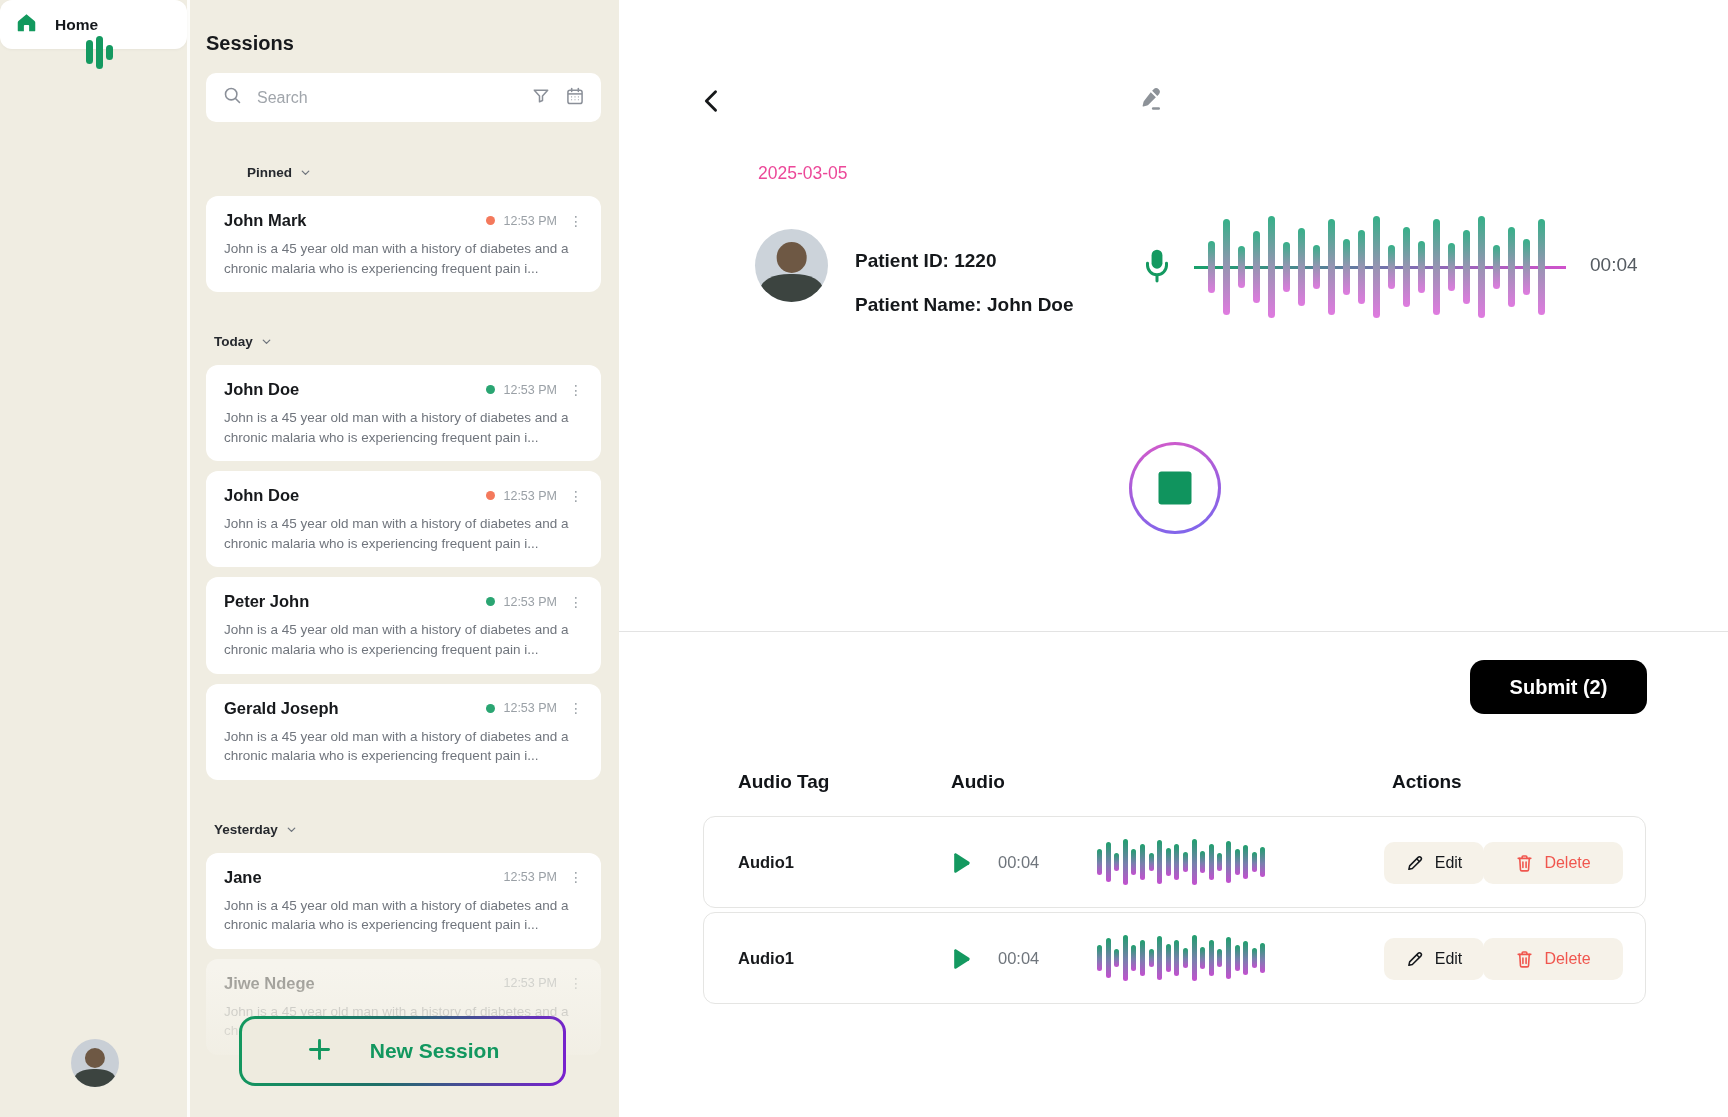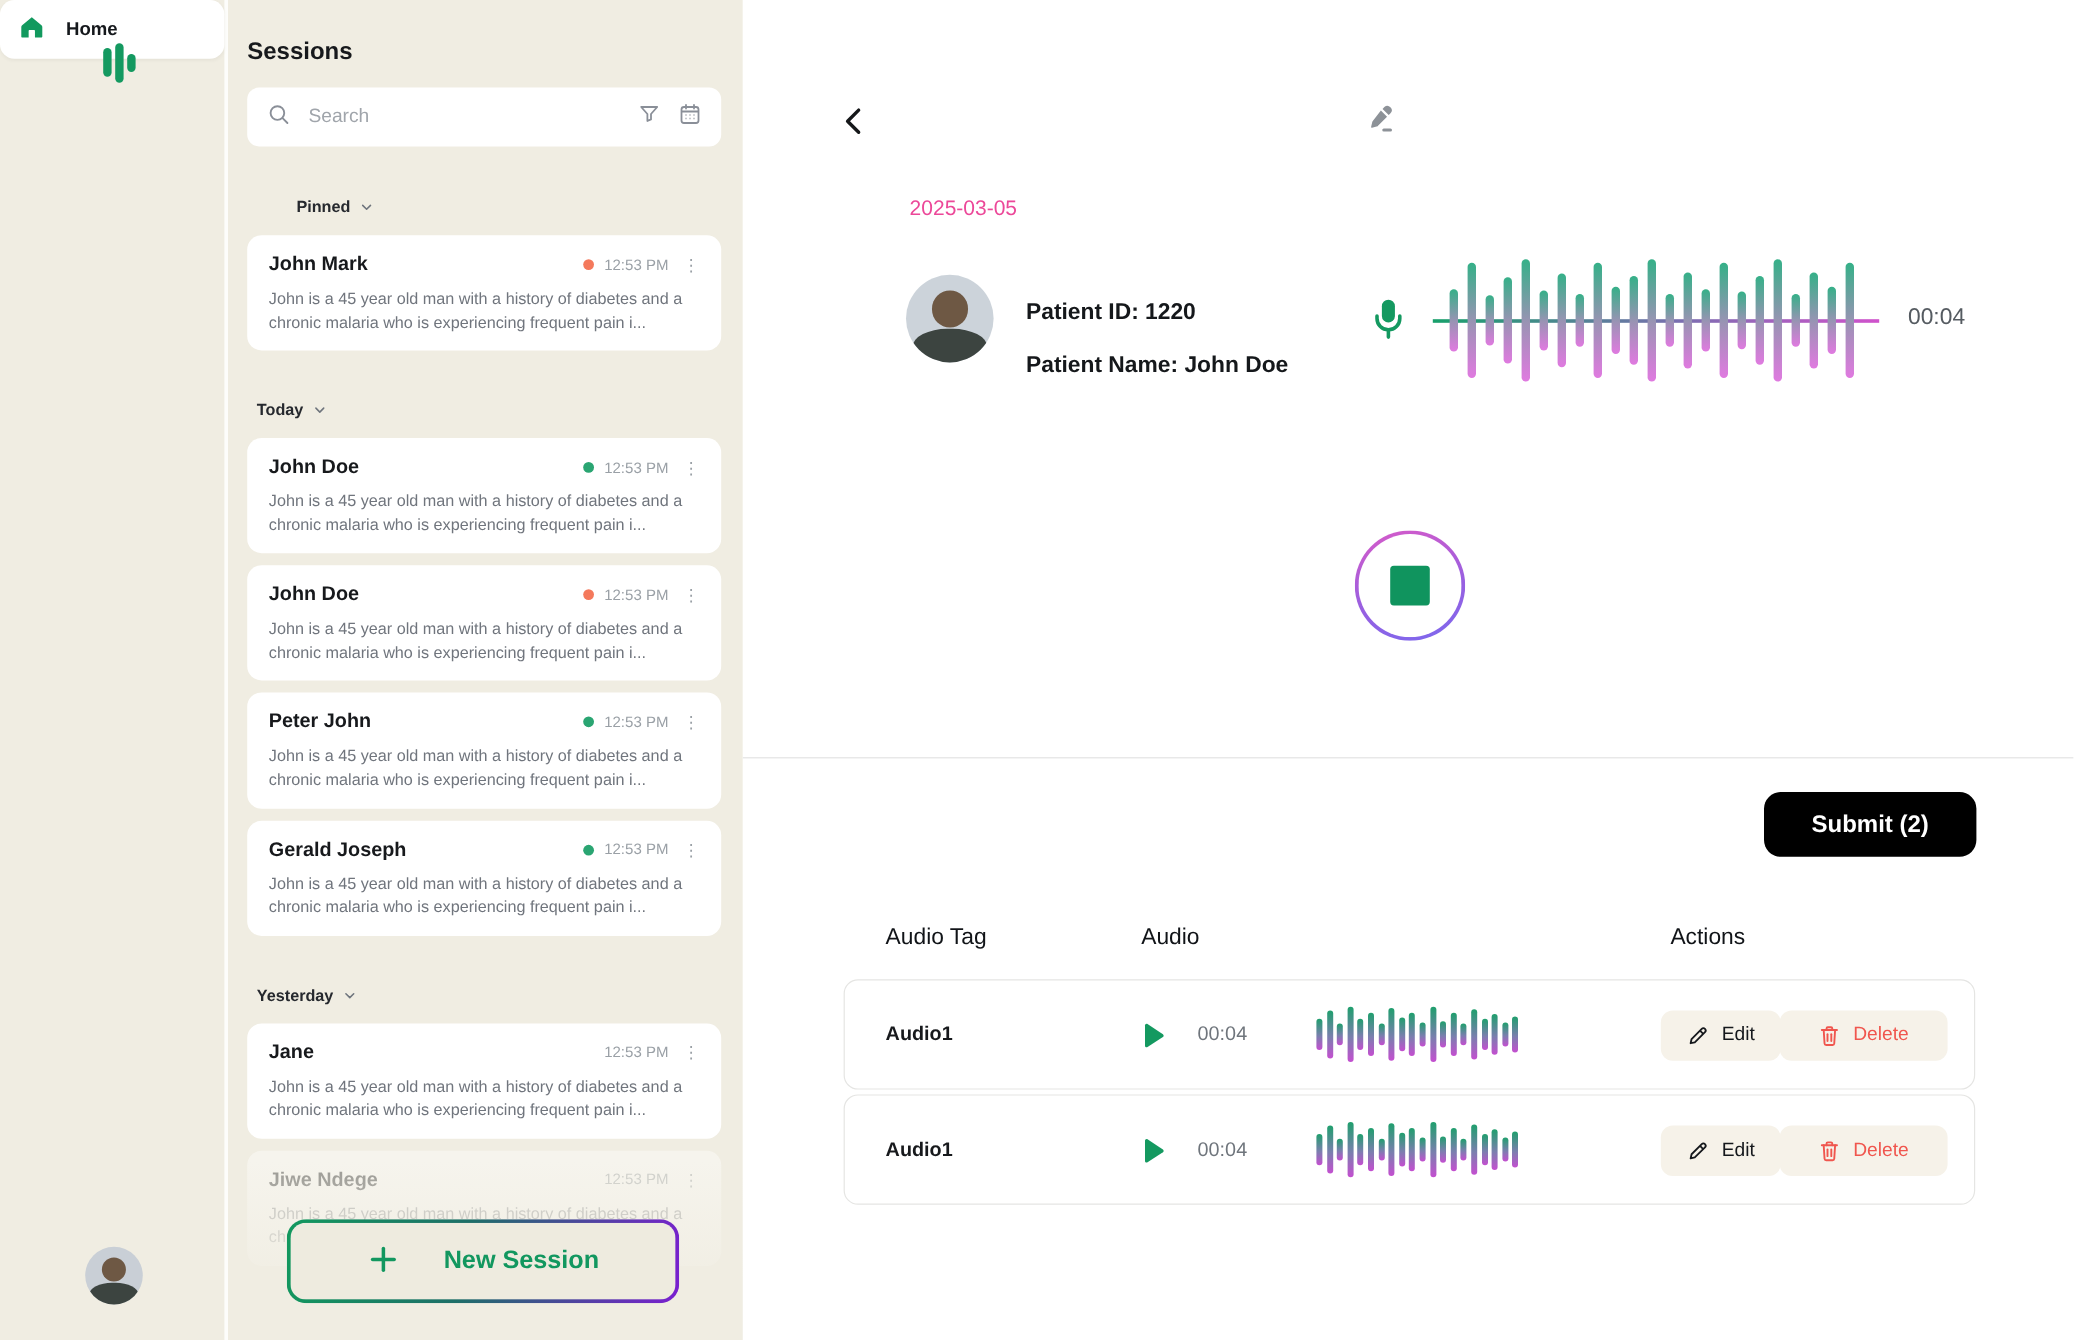--- a/index.html
+++ b/index.html
@@ -57,21 +57,21 @@
   .wave-main i { display:block; width:7px; border-radius:5px; background:linear-gradient(180deg,#35b088 0%,#9a93b4 52%,#e07ae0 100%); }
   .wave-line { position:absolute; left:575px; top:266px; width:372px; height:2.5px; background:linear-gradient(90deg,#18a06b 0%,#7a6fb0 55%,#d052cc 100%); }
   .timer { position:absolute; left:971px; top:254px; font-size:19px; color:#555b61; }
 
   .stop-btn { position:absolute; left:510px; top:442px; width:92px; height:92px; border-radius:50%; border:3px solid transparent; background:linear-gradient(#fff,#fff) padding-box, linear-gradient(165deg,#d85ac8 0%,#9a5fe0 55%,#7b68ee 100%) border-box; cursor:pointer; }
   .stop-btn .sq { position:absolute; left:50%; top:50%; transform:translate(-50%,-50%); width:33px; height:33px; background:#10945e; border-radius:3px; }
 
   .divider { position:absolute; left:0; top:631px; width:100%; height:1px; background:#e3e3e3; }
   .submit-btn { position:absolute; left:851px; top:660px; width:177px; height:54px; border:none; border-radius:14px; background:#000000; color:#fff; font-size:20px; font-weight:700; font-family:inherit; cursor:pointer; }
 
-  .th { position:absolute; top:771px; font-size:19px; font-weight:400; color:#111418;text-align:right; }
+  .th { position:absolute; top:771px; font-size:19px; font-weight:700; color:#111418;text-align:right; }
   .th-tag { left:119px; } .th-audio { left:332px; } .th-actions { left:773px; }
   .rows { position:absolute; left:84px; top:816px; width:943px; }
   .row { position:relative; height:92px; background:#fff; border:1px solid #e5e5e3; border-radius:12px; margin-bottom:4px; }
   .row-tag { position:absolute; left:34px; top:36px; font-size:16.5px; font-weight:700; color:#17191c; }
   .row-play { position:absolute; left:242px; top:32px; cursor:pointer; }
   .row-time { position:absolute; left:294px; top:36px; font-size:16.5px; color:#6f757c; }
   .row-wave { position:absolute; left:393px; top:0; height:100%; display:flex; align-items:center; gap:3.6px; }
   .row-wave i { display:block; width:5px; border-radius:4px; background:linear-gradient(180deg,#1f9f6d 0%,#7a7fae 55%,#c44fd0 100%); }
   .act-btn { position:absolute; top:25px; height:42px; border:none; border-radius:10px; background:#f6f2e9; display:flex; align-items:center; justify-content:center; gap:10px; font-size:16px; font-family:inherit; cursor:pointer; }
   .btn-edit { left:680px; width:100px; color:#15181c; font-weight:500; }

